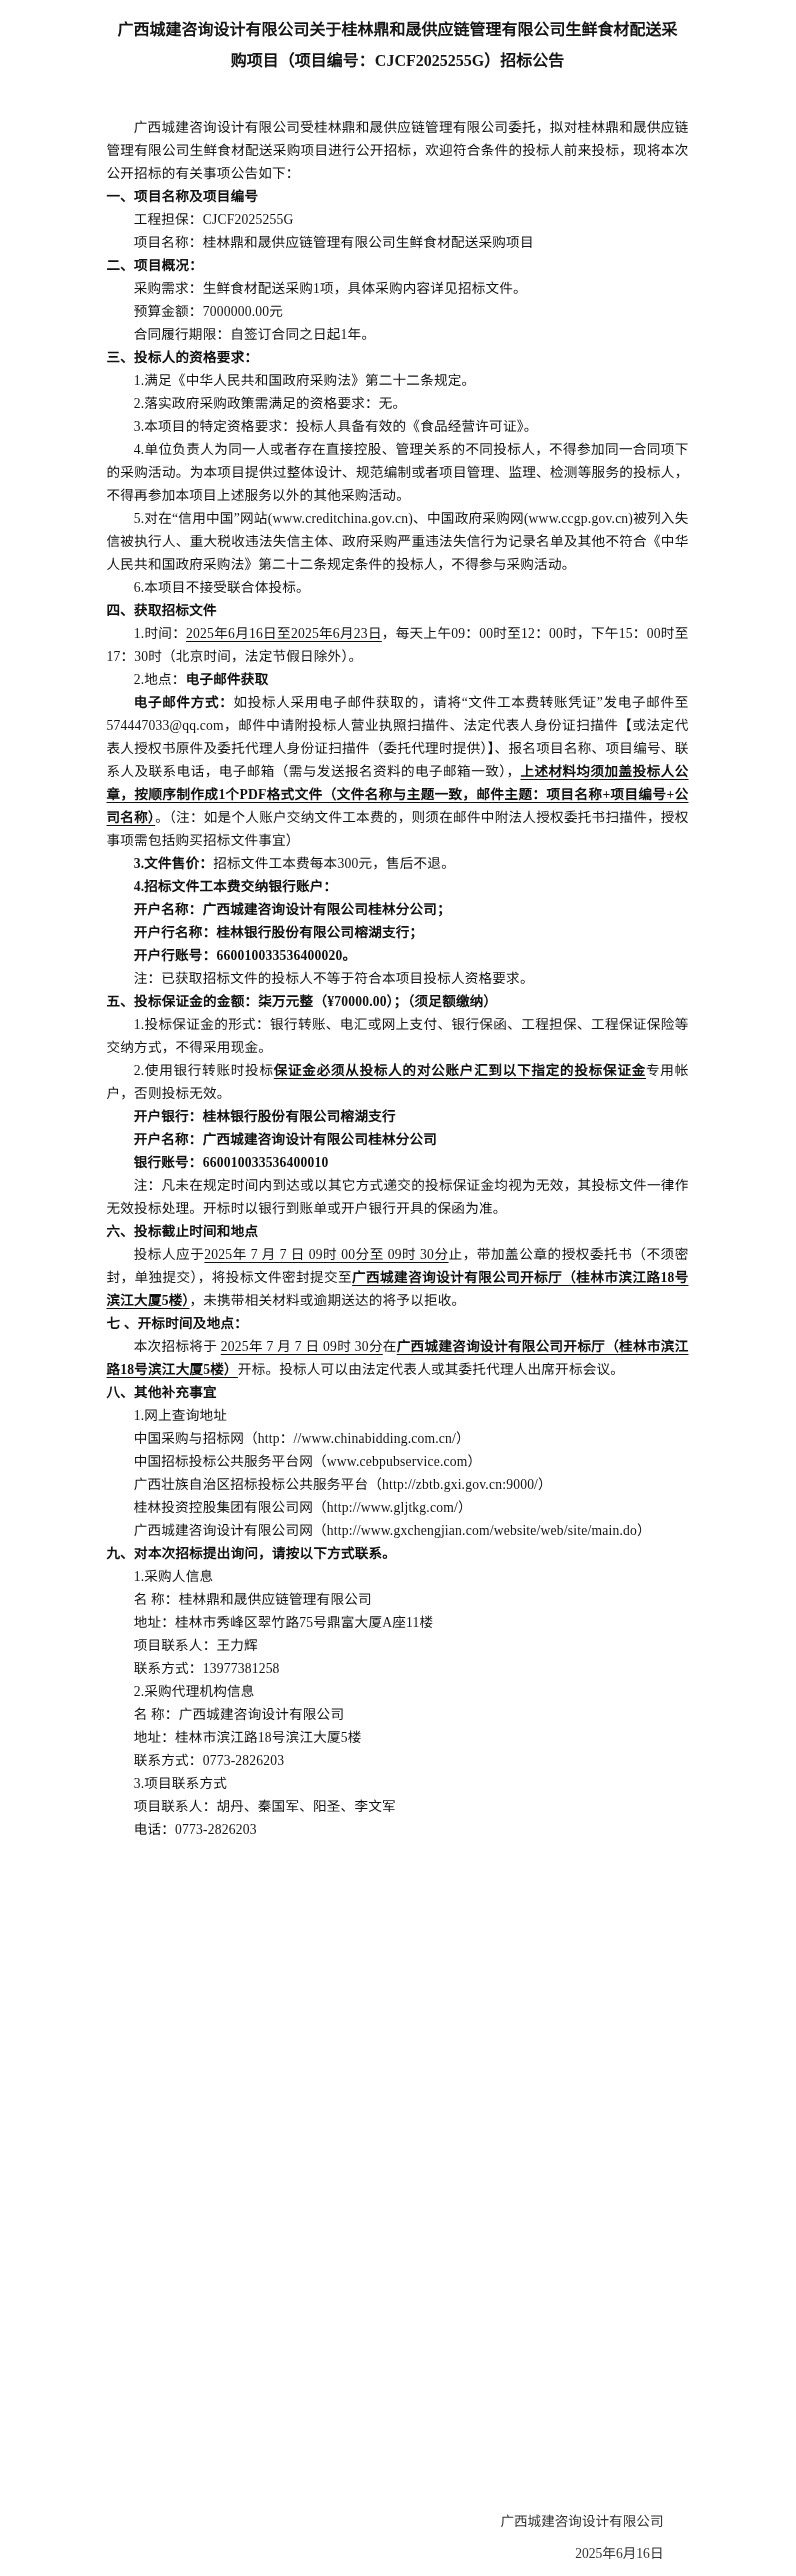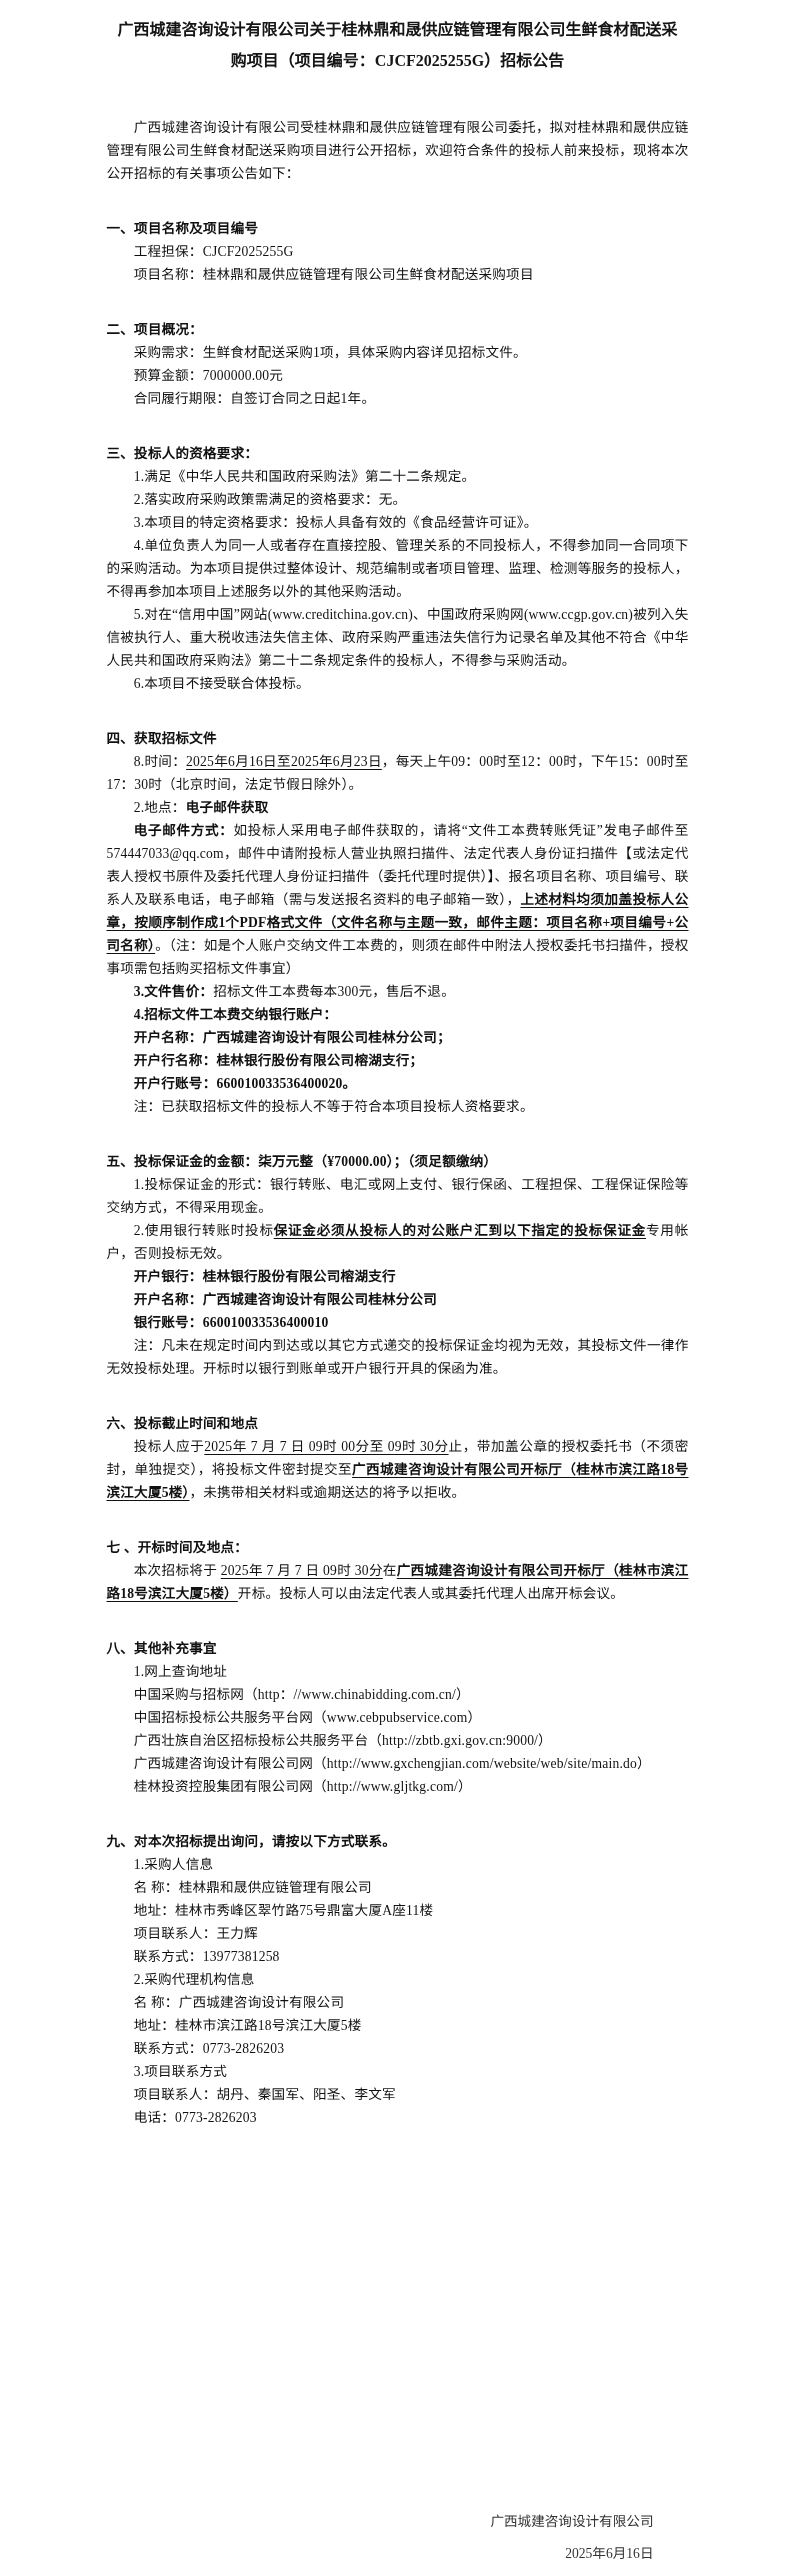--- a/index.html
+++ b/index.html
@@ -24,27 +24,27 @@
     color:#151515;
   }
   .blk{
     margin:0;
     font-size:13.6px;
     line-height:23px;
     text-align:justify;
     letter-spacing:0.2px;
   }
   .blk.ind{text-indent:2em;}
-  .blk.head{font-weight:bold;margin-top:32px;}
+  .blk.head{font-weight:bold;}
   .blk span{white-space:pre-wrap;}
   .b{font-weight:bold;}
   .u{text-decoration:underline;text-underline-offset:3.2px;}
   .signature{
     position:absolute;
-    right:112px;
+    right:102px;
     bottom:6.4px;
     text-align:right;
     font-size:13.6px;
     line-height:32px;
     color:#333;
   }
 </style>
 </head>
 <body>
 
@@ -63,21 +63,21 @@
       <p class="blk ind"><span>预算金额：7000000.00元</span></p>
       <p class="blk ind"><span>合同履行期限：自签订合同之日起1年。</span></p>
       <p class="blk head"><span class="b">三、投标人的资格要求：</span></p>
       <p class="blk ind"><span>1.满足《中华人民共和国政府采购法》第二十二条规定。</span></p>
       <p class="blk ind"><span>2.落实政府采购政策需满足的资格要求：无。</span></p>
       <p class="blk ind"><span>3.本项目的特定资格要求：投标人具备有效的《食品经营许可证》。</span></p>
       <p class="blk ind"><span>4.单位负责人为同一人或者存在直接控股、管理关系的不同投标人，不得参加同一合同项下的采购活动。为本项目提供过整体设计、规范编制或者项目管理、监理、检测等服务的投标人，不得再参加本项目上述服务以外的其他采购活动。</span></p>
       <p class="blk ind"><span>5.对在“信用中国”网站(www.creditchina.gov.cn)、中国政府采购网(www.ccgp.gov.cn)被列入失信被执行人、重大税收违法失信主体、政府采购严重违法失信行为记录名单及其他不符合《中华人民共和国政府采购法》第二十二条规定条件的投标人，不得参与采购活动。</span></p>
       <p class="blk ind"><span>6.本项目不接受联合体投标。</span></p>
       <p class="blk head"><span class="b">四、获取招标文件</span></p>
-      <p class="blk ind"><span>8.时间：</span><span class="u">2025年6月16日至2025年6月23日</span><span>，每天上午09：00时至12：00时，下午15：00时至17：30时（北京时间，法定节假日除外）。</span></p>
+      <p class="blk ind"><span>1.时间：</span><span class="u">2025年6月16日至2025年6月23日</span><span>，每天上午09：00时至12：00时，下午15：00时至17：30时（北京时间，法定节假日除外）。</span></p>
       <p class="blk ind"><span>2.地点：</span><span class="b">电子邮件获取</span></p>
       <p class="blk ind"><span class="b">电子邮件方式：</span><span>如投标人采用电子邮件获取的，请将“文件工本费转账凭证”发电子邮件至574447033@qq.com，邮件中请附投标人营业执照扫描件、法定代表人身份证扫描件【或法定代表人授权书原件及委托代理人身份证扫描件（委托代理时提供）】、报名项目名称、项目编号、联系人及联系电话，电子邮箱（需与发送报名资料的电子邮箱一致），</span><span class="b u">上述材料均须加盖投标人公章，按顺序制作成1个PDF格式文件（文件名称与主题一致，邮件主题：项目名称+项目编号+公司名称）</span><span>。（注：如是个人账户交纳文件工本费的，则须在邮件中附法人授权委托书扫描件，授权事项需包括购买招标文件事宜）</span></p>
       <p class="blk ind"><span class="b">3.文件售价：</span><span>招标文件工本费每本300元，售后不退。</span></p>
       <p class="blk ind"><span class="b">4.招标文件工本费交纳银行账户：</span></p>
       <p class="blk ind"><span class="b">开户名称：广西城建咨询设计有限公司桂林分公司；</span></p>
       <p class="blk ind"><span class="b">开户行名称：桂林银行股份有限公司榕湖支行；</span></p>
       <p class="blk ind"><span class="b">开户行账号：660010033536400020。</span></p>
       <p class="blk ind"><span>注：已获取招标文件的投标人不等于符合本项目投标人资格要求。</span></p>
       <p class="blk head"><span class="b">五、投标保证金的金额：柒万元整（¥70000.00）；</span><span>（须足额缴纳）</span></p>
       <p class="blk ind"><span>1.投标保证金的形式：银行转账、电汇或网上支付、银行保函、工程担保、工程保证保险等交纳方式，不得采用现金。</span></p>
@@ -88,22 +88,22 @@
       <p class="blk ind"><span>注：凡未在规定时间内到达或以其它方式递交的投标保证金均视为无效，其投标文件一律作无效投标处理。开标时以银行到账单或开户银行开具的保函为准。</span></p>
       <p class="blk head"><span class="b">六、投标截止时间和地点</span></p>
       <p class="blk ind"><span>投标人应于</span><span class="u">2025年 7 月 7 日 09时 00分至 09时 30分</span><span>止，带加盖公章的授权委托书（不须密封，单独提交），将投标文件密封提交至</span><span class="b u">广西城建咨询设计有限公司开标厅（桂林市滨江路18号滨江大厦5楼）</span><span>，未携带相关材料或逾期送达的将予以拒收。</span></p>
       <p class="blk head"><span class="b">七 、开标时间及地点：</span></p>
       <p class="blk ind"><span>本次招标将于 </span><span class="u">2025年 7 月 7 日 09时 30分</span><span>在</span><span class="b u">广西城建咨询设计有限公司开标厅（桂林市滨江路18号滨江大厦5楼）</span><span>开标。投标人可以由法定代表人或其委托代理人出席开标会议。</span></p>
       <p class="blk head"><span class="b">八、其他补充事宜</span></p>
       <p class="blk ind"><span>1.网上查询地址</span></p>
       <p class="blk ind"><span>中国采购与招标网（http：//www.chinabidding.com.cn/）</span></p>
       <p class="blk ind"><span>中国招标投标公共服务平台网（www.cebpubservice.com）</span></p>
       <p class="blk ind"><span>广西壮族自治区招标投标公共服务平台（http://zbtb.gxi.gov.cn:9000/）</span></p>
+      <p class="blk ind"><span>桂林投资控股集团有限公司网（http://www.gljtkg.com/）</span></p>
       <p class="blk ind"><span>广西城建咨询设计有限公司网（http://www.gxchengjian.com/website/web/site/main.do）</span></p>
-      <p class="blk ind"><span>桂林投资控股集团有限公司网（http://www.gljtkg.com/）</span></p>
       <p class="blk head"><span class="b">九、对本次招标提出询问，请按以下方式联系。</span></p>
       <p class="blk ind"><span>1.采购人信息</span></p>
       <p class="blk ind"><span>名 称：桂林鼎和晟供应链管理有限公司</span></p>
       <p class="blk ind"><span>地址：桂林市秀峰区翠竹路75号鼎富大厦A座11楼</span></p>
       <p class="blk ind"><span>项目联系人：王力辉</span></p>
       <p class="blk ind"><span>联系方式：13977381258</span></p>
       <p class="blk ind"><span>2.采购代理机构信息</span></p>
       <p class="blk ind"><span>名 称：广西城建咨询设计有限公司</span></p>
       <p class="blk ind"><span>地址：桂林市滨江路18号滨江大厦5楼</span></p>
       <p class="blk ind"><span>联系方式：0773-2826203</span></p>

